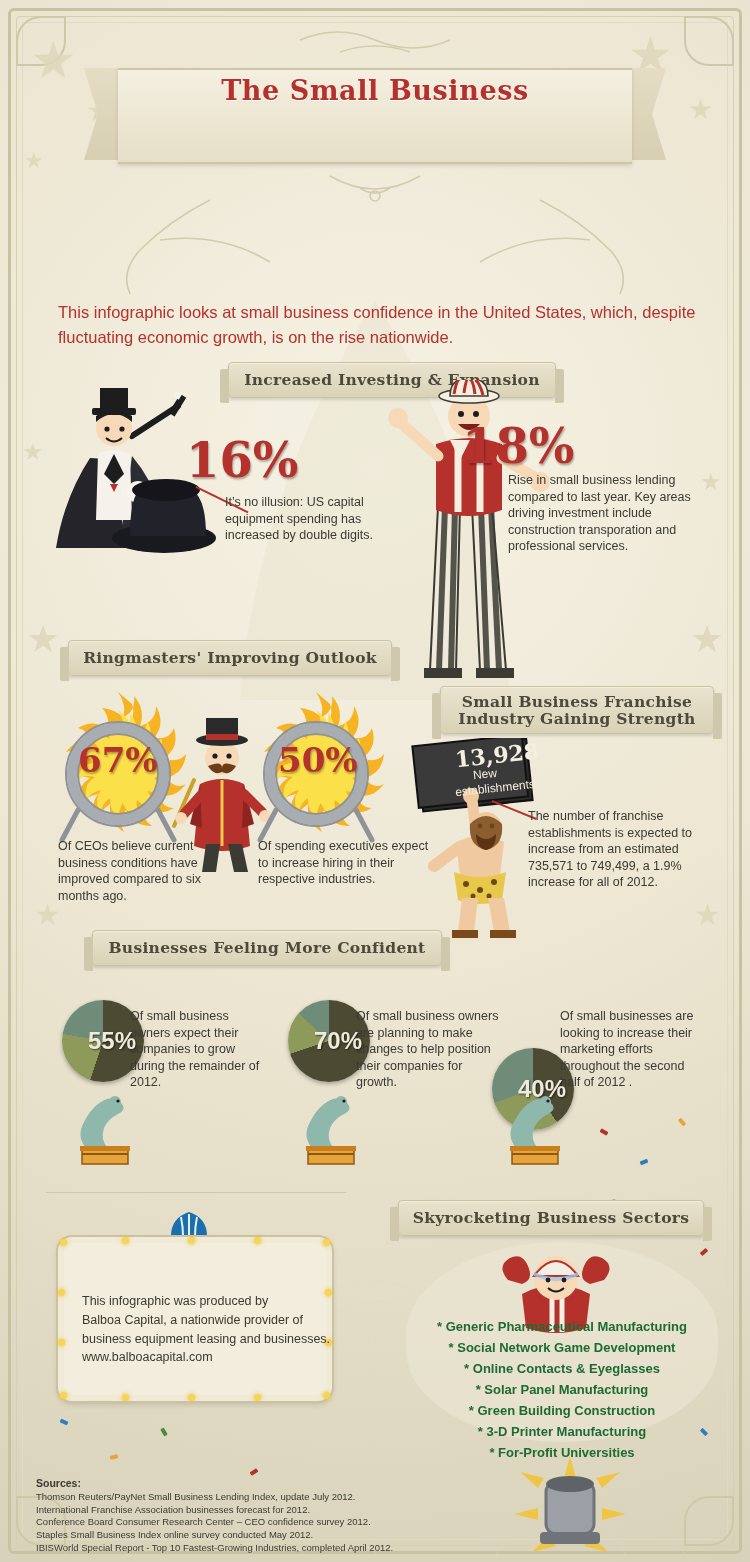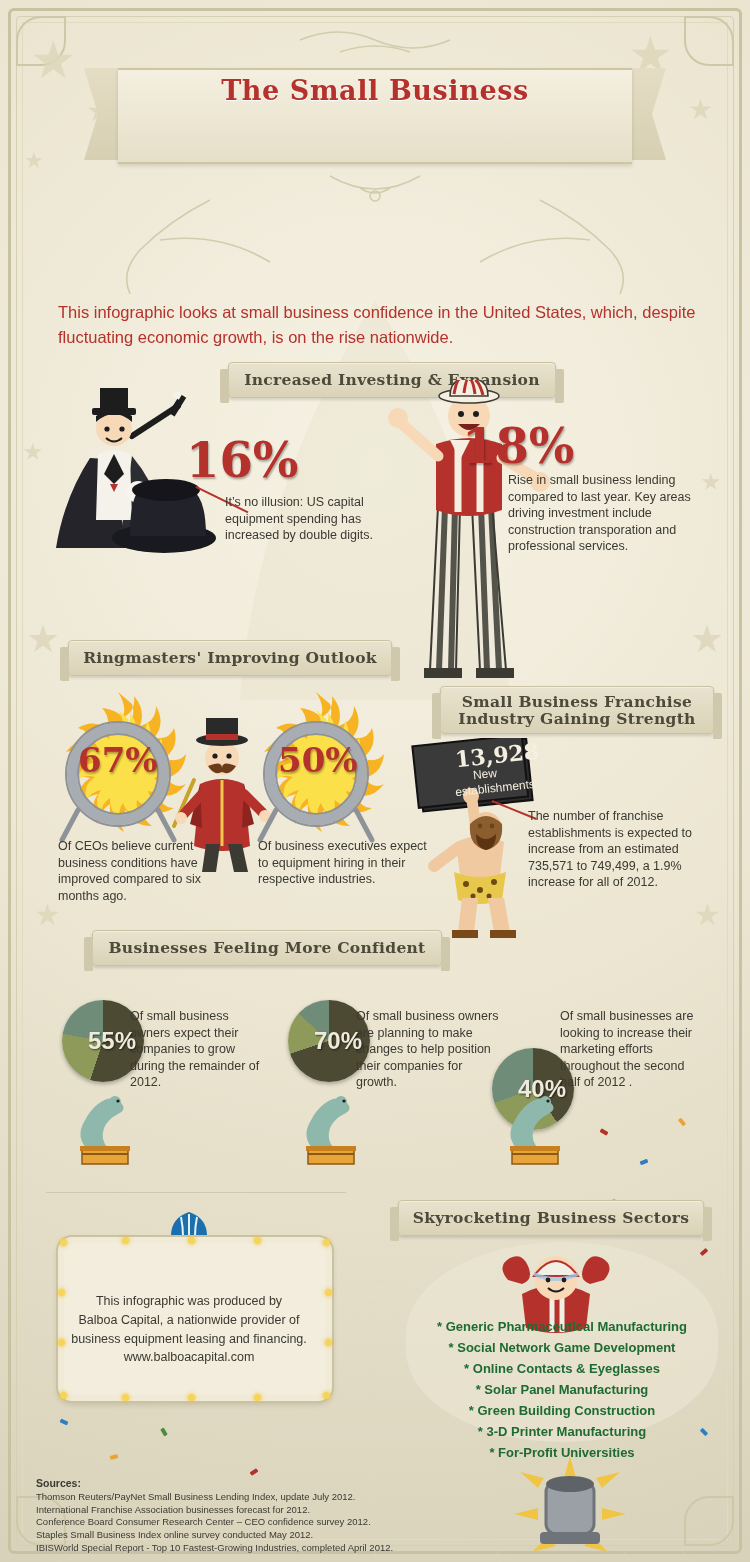--- a/index.html
+++ b/index.html
@@ -130,22 +130,22 @@
     position:absolute;left:58px;top:1237px;width:262px;height:152px;
     border:6px solid #f0ead6;border-radius:14px;
     background:#f2eddc;
     box-shadow:0 0 0 2px #c9c2a3, 0 3px 6px rgba(0,0,0,.15);
   }
   .bulb{
     position:absolute;width:7px;height:7px;border-radius:50%;
     background:#f6d45a;box-shadow:0 0 4px #f2c230;
   }
   .balboa-text{
-    position:absolute;left:0;right:0;top:54px;text-align:center;
-    font-size:12.5px;color:#3a3a32;line-height:1.5;
+    position:absolute;left:0;right:0;top:54px;text-align:left;
+    font-size:12.5px;color:#3a3a32;line-height:1.5;padding-left:24px;
   }
 
   
   .sector-bubble{
     position:absolute;left:406px;top:1242px;width:312px;height:200px;
     background:rgba(236,231,213,.55);
     border-radius:50% / 46%;
   }
   .sector-item{
     text-align:center;font-size:13px;font-weight:bold;color:#1d6b33;
@@ -369,21 +369,21 @@
                q -16 0 -20 -13 q -6 9 -2 17 q -12 -8 -11 -22 q -9 6 -9 16 q -8 -13 0 -24 q -11 2 -14 11
                q -5 -16 8 -24 q -11 -3 -17 3 q 2 -16 16 -17 q -8 -10 -17 -7 q 9 -12 22 -6 q -5 -11 -13 -13
                q 13 -8 23 2 q 2 -11 -4 -17 q 16 2 20 14 q 6 -8 3 -17z"></path>
     </g>
     <circle cx="80" cy="84" r="46" fill="none" stroke="#a8adb3" stroke-width="10"></circle>
     <circle cx="80" cy="84" r="52" fill="none" stroke="#8e9399" stroke-width="2"></circle>
     <circle cx="80" cy="84" r="40" fill="none" stroke="#8e9399" stroke-width="2"></circle>
     <path d="M40 120 L24 150 M120 120 L136 150" stroke="#8e9399" stroke-width="5" stroke-linecap="round"></path>
   </svg>
   <div class="pct" style="position:absolute;left:278px;top:740px;font-size:34px;">50%</div>
-  <div class="note" style="left:258px;top:838px;width:176px;">Of business executives expect to equipment hiring in their respective industries.</div>
+  <div class="note" style="left:258px;top:838px;width:176px;">Of spending executives expect to increase hiring in their respective industries.</div>
 
   <div class="plaque two-line" style="left:440px;top:686px;width:272px;">
     <div class="shadowbar" style="height:46px;"></div>
     <div class="shadowbar r" style="height:46px;"></div>
     <span>Small Business Franchise
 Industry Gaining Strength</span>
   </div>
 
   <svg class="fig" style="left:404px;top:738px;" width="160" height="200" viewBox="0 0 160 200">
 
@@ -506,21 +506,21 @@
     <div class="bulb" style="right:-6px;top:96px;"></div>
     <div class="bulb" style="left:-4px;bottom:-4px;"></div>
     <div class="bulb" style="left:58px;bottom:-6px;"></div>
     <div class="bulb" style="left:124px;bottom:-6px;"></div>
     <div class="bulb" style="left:190px;bottom:-6px;"></div>
     <div class="bulb" style="right:-4px;bottom:-4px;"></div>
   </div>
   <div class="balboa-text" style="left:58px;top:1292px;width:262px;">
     <div>This infographic was produced by</div>
     <div>Balboa Capital, a nationwide provider of</div>
-    <div>business equipment leasing and financing.</div>
+    <div>business equipment leasing and businesses.</div>
     <div>www.balboacapital.com</div>
   </div>
 
   <div class="sector-bubble"></div>
   <div class="plaque" style="left:398px;top:1200px;width:304px;">
     <div class="shadowbar"></div>
     <div class="shadowbar r"></div>
     <span>Skyrocketing Business Sectors</span>
   </div>
 

